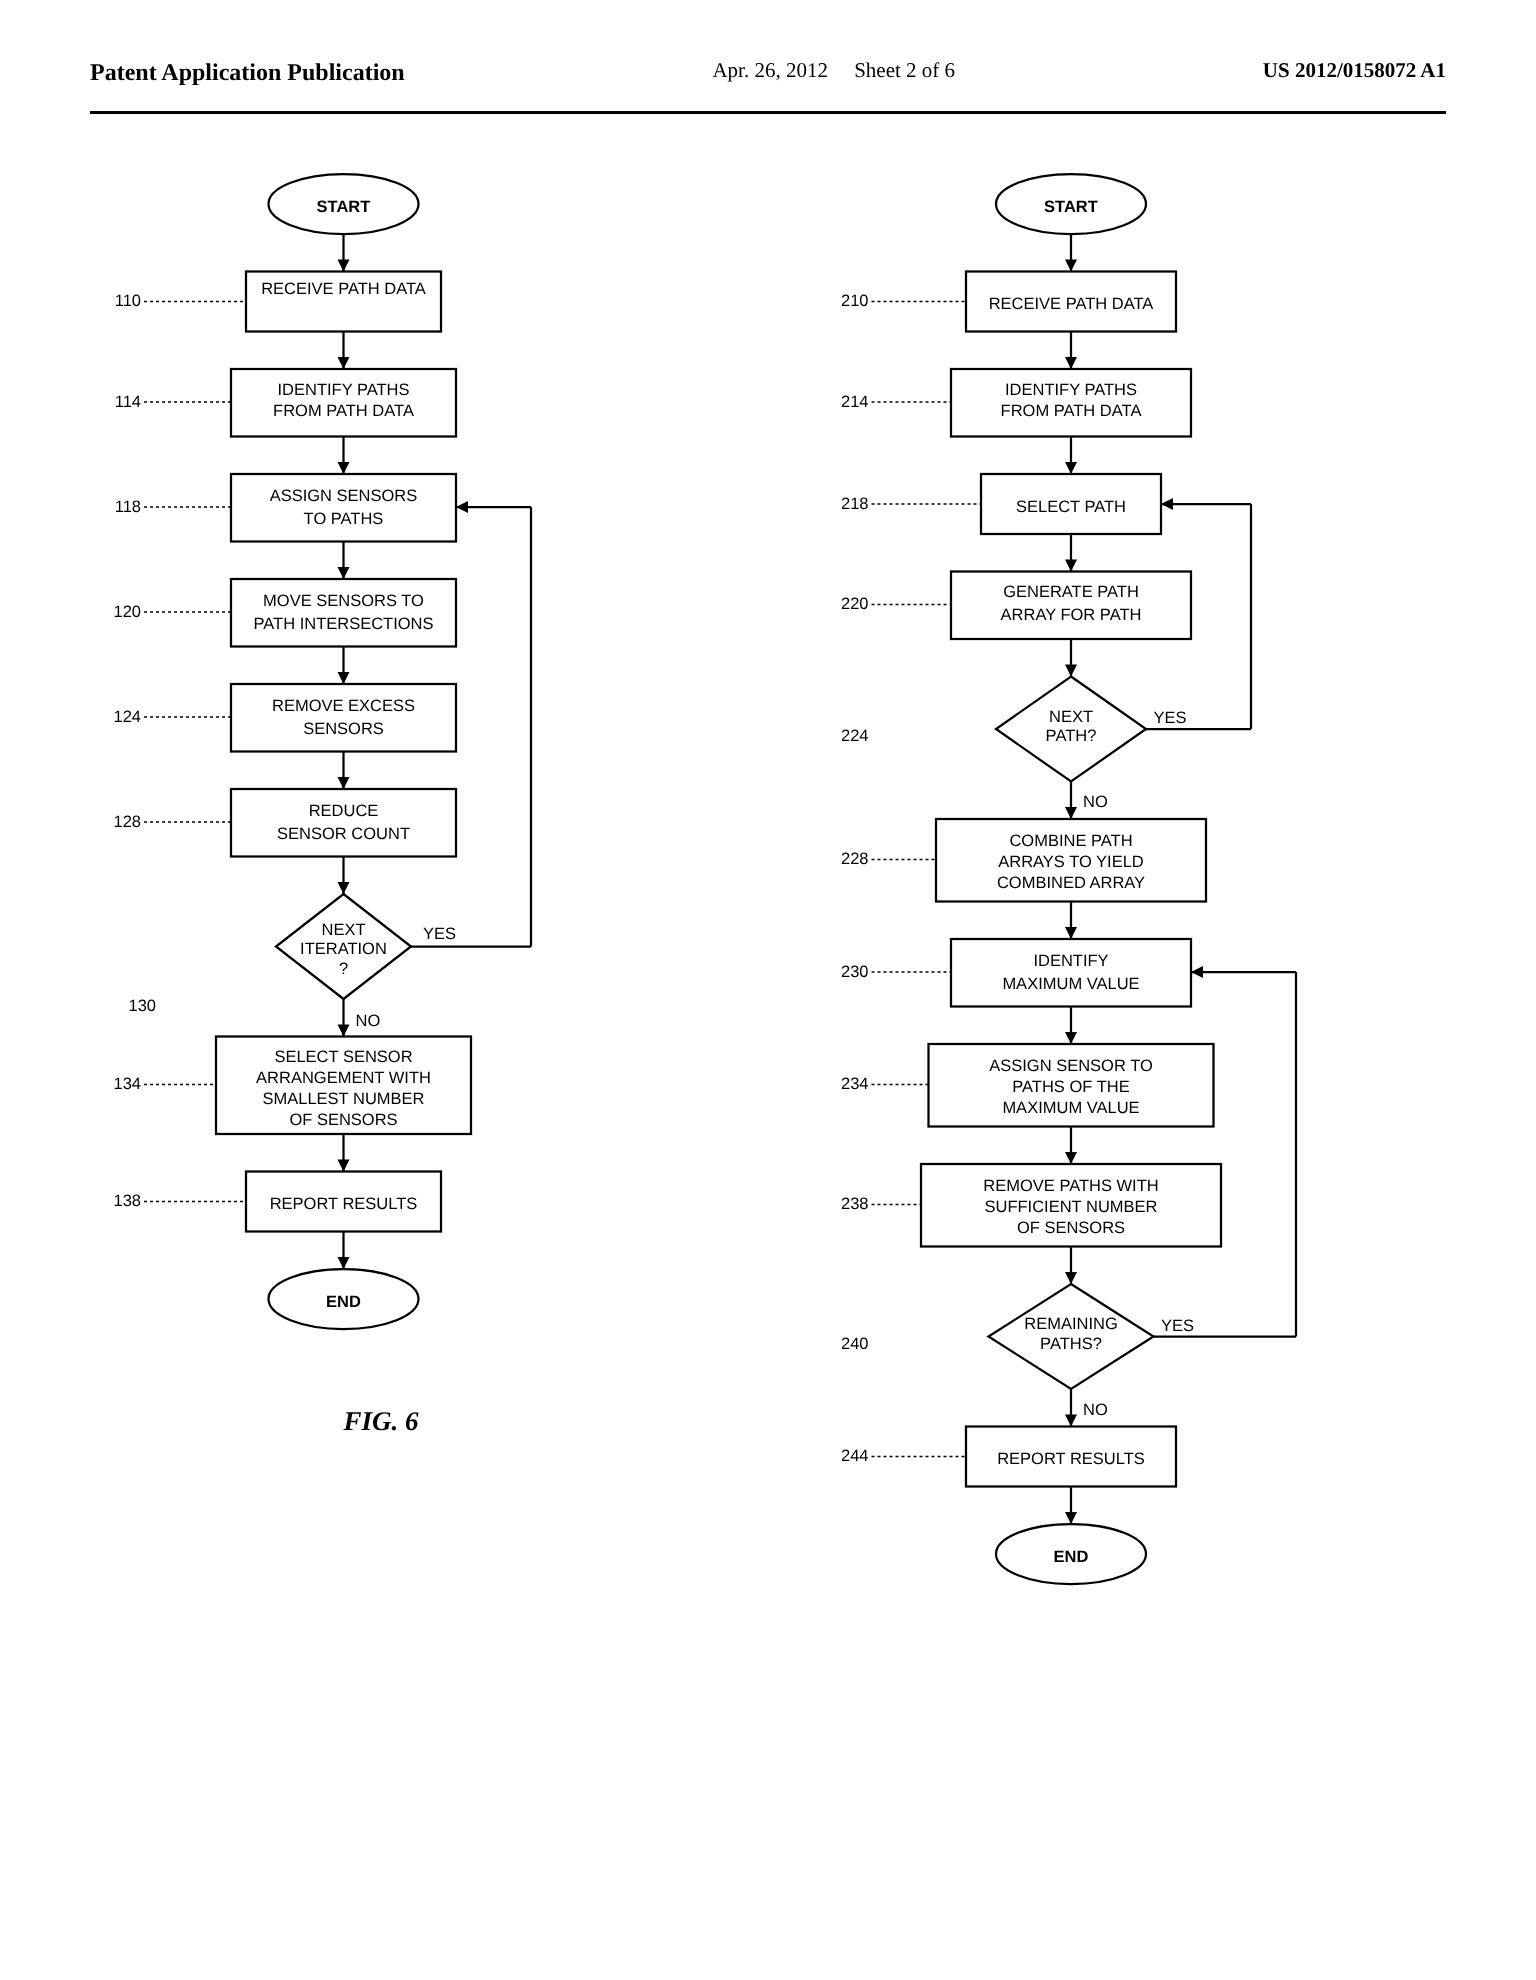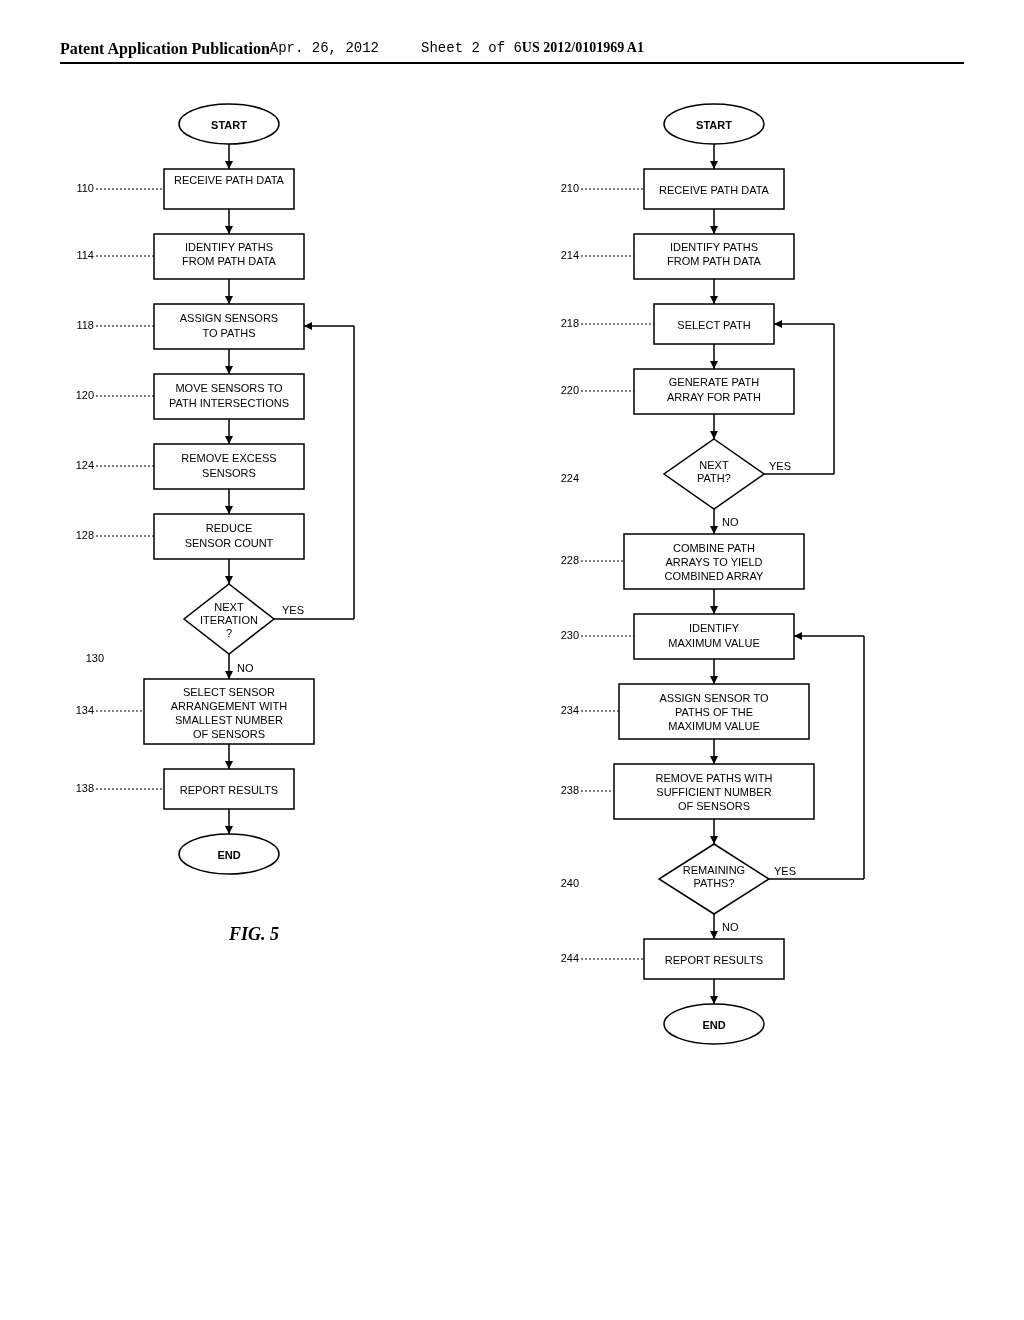--- a/index.html
+++ b/index.html
@@ -15,33 +15,33 @@
     .page {
       width: 1024px;
       min-height: 1320px;
       background: #fff;
       padding: 40px 60px 40px 60px;
     }
 
     
     .header {
       display: flex;
+      justify-content: space-between;
       align-items: flex-start;
       border-bottom: 2px solid #000;
-      padding-bottom: 4px;
+      padding-bottom: 16px;
       margin-bottom: 30px;
     }
     .header-left {
       font-weight: bold;
       font-size: 16px;
     }
     .header-center {
       font-size: 14px;
       text-align: center;
-      font-family: Liberation Mono, monospace;
     }
     .header-right {
       font-size: 14px;
       font-weight: bold;
     }
 
     
     .flowcharts {
       display: flex;
       flex-direction: row;
@@ -76,21 +76,21 @@
 
 <div class="page">
 
   <div class="header">
     <div class="header-left">Patent Application Publication</div>
     <div class="header-center">
       <span>Apr. 26, 2012</span>
       &nbsp;&nbsp;&nbsp;
       <span>Sheet 2 of 6</span>
     </div>
-    <div class="header-right">US 2012/0101969 A1</div>
+    <div class="header-right">US 2012/0158072 A1</div>
   </div>
 
   <div class="flowcharts">
 
     <div class="chart-left">
       <svg width="370" height="820">
 
         <ellipse cx="185" cy="30" rx="50" ry="20" fill="none" stroke="#000" stroke-width="1.5"></ellipse>
         <text x="185" y="35" text-anchor="middle" font-size="12" font-weight="bold">START</text>
 
@@ -181,21 +181,21 @@
         <text x="185" y="700" text-anchor="middle" font-size="11">REPORT RESULTS</text>
         <text x="50" y="698" text-anchor="end" font-size="11">138</text>
         <line x1="52" y1="695" x2="120" y2="695" stroke="#000" stroke-width="1" stroke-dasharray="2,2"></line>
 
         <line x1="185" y1="715" x2="185" y2="740" stroke="#000" stroke-width="1.5"></line>
         <polygon points="185,740 181,732 189,732" fill="#000"></polygon>
 
         <ellipse cx="185" cy="760" rx="50" ry="20" fill="none" stroke="#000" stroke-width="1.5"></ellipse>
         <text x="185" y="765" text-anchor="middle" font-size="12" font-weight="bold">END</text>
       </svg>
-      <div class="fig-label">FIG. 5</div>
+      <div class="fig-label">FIG. 6</div>
     </div>
 
     <div class="chart-right">
       <svg width="440" height="1050">
 
         <ellipse cx="210" cy="30" rx="50" ry="20" fill="none" stroke="#000" stroke-width="1.5"></ellipse>
         <text x="210" y="35" text-anchor="middle" font-size="12" font-weight="bold">START</text>
 
         <line x1="210" y1="50" x2="210" y2="75" stroke="#000" stroke-width="1.5"></line>
         <polygon points="210,75 206,67 214,67" fill="#000"></polygon>

